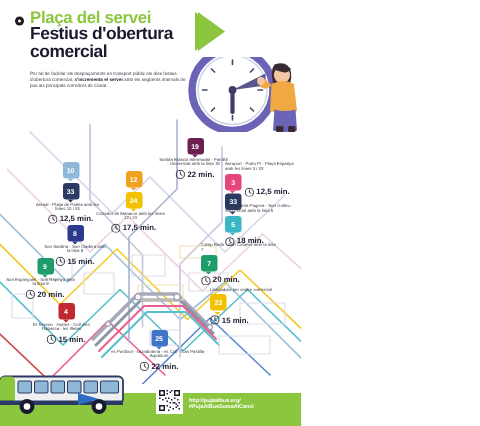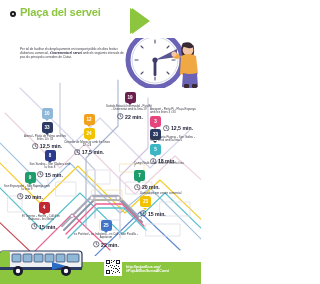--- a/index.html
+++ b/index.html
@@ -71,20 +71,24 @@
 </style>
 </head>
 <body>
 
 <div class="poster">
 
   <div class="header">
     <span class="hdr-dot"></span>
 
     <div class="t1">Plaça del servei</div>
+    <div class="t2">
+      <div>Festius d'obertura</div>
+      <div>comercial</div>
+    </div>
 
     <svg class="chevron" viewBox="0 0 34 30">
       <polygon points="4,2 22,15 4,28 4,20 13,15 4,10" fill="#8cc63f"></polygon>
       <polygon points="2,2 20,15 2,28 2,2" fill="#8cc63f"></polygon>
     </svg>
 
   </div>
 
   <p class="intro">
     <span>Per tal de facilitar els desplaçaments en transport públic els dies festius d'obertura comercial, </span><b>s'incrementa el servei</b><span> amb els següents intervals de pas als principals corredors de Ciutat.</span>

